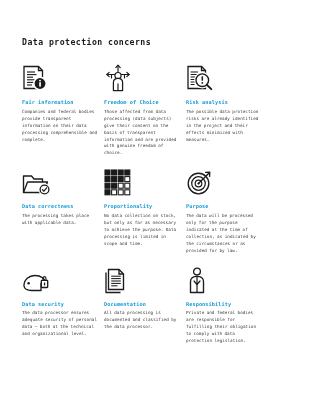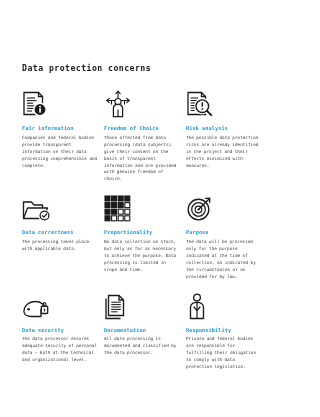--- a/index.html
+++ b/index.html
@@ -14,21 +14,20 @@
     font-family: "DejaVu Sans Mono", "Liberation Mono", monospace;
     overflow: hidden;
   }
   .page {
     width: 280px;
     height: 325px;
     position: relative;
     background: #ffffff;
     box-sizing: border-box;
     padding: 38px 18px 0 22px;
-    margin-top: 26px;
   }
   .page-title {
     font-family: "DejaVu Sans Mono", "Liberation Mono", monospace;
     font-size: 8.2px;
     font-weight: bold;
     letter-spacing: 0.45px;
     color: #1b1b1b;
     margin: 0 0 16px 0;
     line-height: 1;
   }

